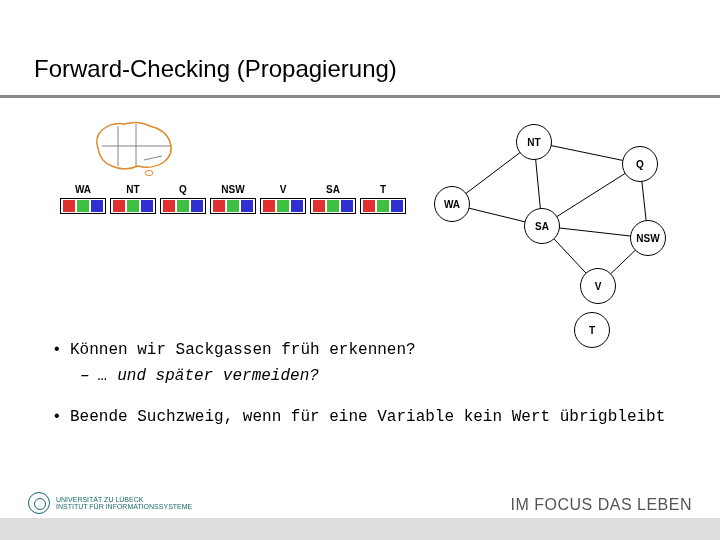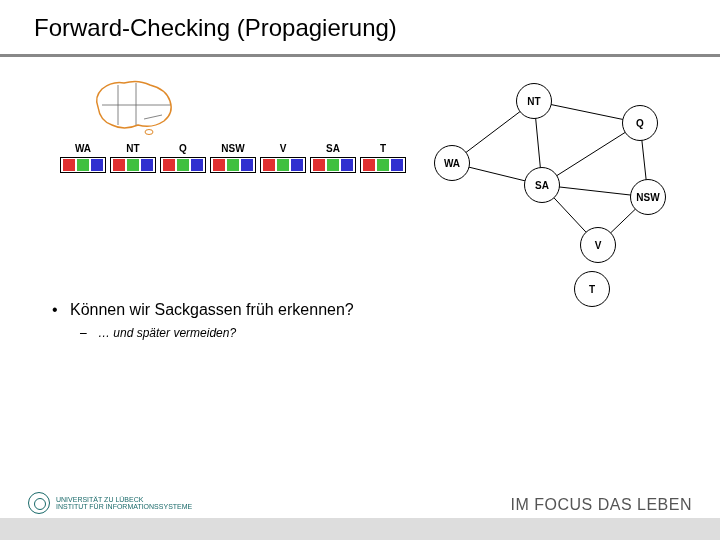--- a/index.html
+++ b/index.html
@@ -2,21 +2,21 @@
 <html><head>
 <meta charset="utf-8">
 <style>
   * { box-sizing: border-box; margin: 0; padding: 0; }
   body {
     width: 720px; height: 540px;
     font-family: Arial, Helvetica, sans-serif;
     background: #fff; color: #000;
     position: relative; overflow: hidden;
   }
-  .title-area { padding: 14px 8px 6px 34px; }
+  .title-area { padding: 14px 8px 6px 34px; margin-top: 41px; }
   .title-area h1 { font-size: 24px; font-weight: 400; }
   .hr { height: 3px; background: #888; margin-top: 6px; }
   .figure-row {
     display: flex; align-items: flex-start; justify-content: space-between;
     padding: 18px 36px 0 60px;
   }
   
   .left-fig { width: 360px; }
   .mini-map { width: 90px; height: 60px; margin: 0 0 8px 28px; position: relative; }
   .domain-table { display: flex; gap: 0; }
@@ -37,25 +37,25 @@
   .graph { width: 260px; height: 200px; position: relative; }
   .node {
     position: absolute; width: 36px; height: 36px;
     border: 1px solid #000; border-radius: 50%;
     background: #fff; display: flex; align-items: center; justify-content: center;
     font-size: 10px; font-weight: bold;
   }
   .graph svg { position: absolute; left: 0; top: 0; width: 260px; height: 200px; z-index: 0; }
   .node { z-index: 1; }
   
-  .bullets { padding: 24px 52px 0 52px; font-size: 16px; line-height: 1.35; }
+  .bullets { padding: 24px 52px 0 52px; font-size: 16px; line-height: 1.35; font-family: Liberation Mono, monospace; }
   .bullets > li { list-style: none; position: relative; padding-left: 18px; margin-bottom: 20px; }
   .bullets > li::before { content: "•"; position: absolute; left: 0; top: 0; }
   .bullets ul { margin-top: 4px; }
-  .bullets ul li { list-style: none; position: relative; padding-left: 18px; margin-left: 10px; font-size: 12px; }
+  .bullets ul li { list-style: none; position: relative; padding-left: 18px; margin-left: 10px; font-size: 16px; }
   .bullets ul li::before { content: "–"; position: absolute; left: 0; top: 0; }
   .italic { font-style: italic; }
   
   .footer-bar {
     position: absolute; left: 0; bottom: 0; width: 720px; height: 22px;
     background: #ddd;
   }
   .footer-logo {
     position: absolute; left: 28px; bottom: 26px; display: flex; align-items: center; gap: 6px;
     color: #1a6a6a; font-size: 7px; line-height: 1;
@@ -181,20 +181,23 @@
 
 <ul class="bullets">
   <li>
     <span>Können wir Sackgassen früh erkennen?</span>
     <ul>
       <li class="italic">
         <span>… und später vermeiden?</span>
       </li>
     </ul>
   </li>
+  <li>
+    <span>Beende Suchzweig, wenn für eine Variable kein Wert übrigbleibt</span>
+  </li>
 </ul>
 
 <div class="footer-logo">
   <div class="seal"></div>
   <div>
     <div>UNIVERSITÄT ZU LÜBECK</div>
     <div>INSTITUT FÜR INFORMATIONSSYSTEME</div>
   </div>
 </div>
 <div class="footer-tag">IM FOCUS DAS LEBEN</div>

